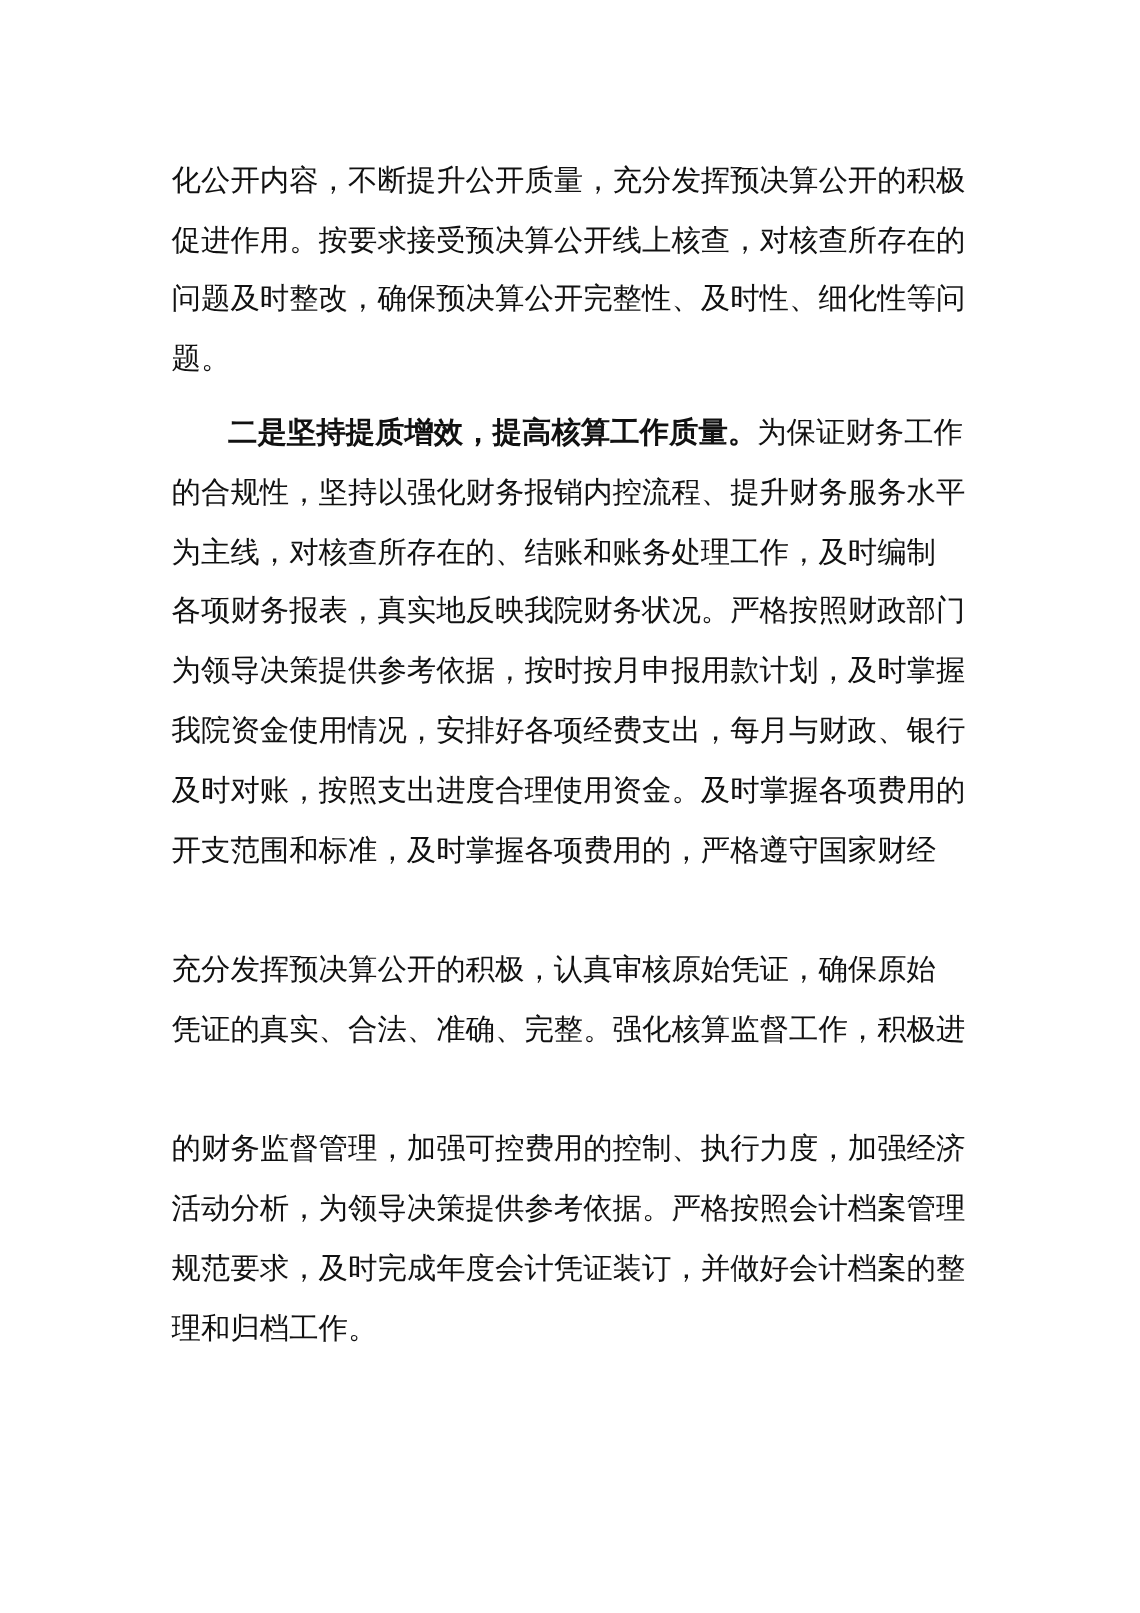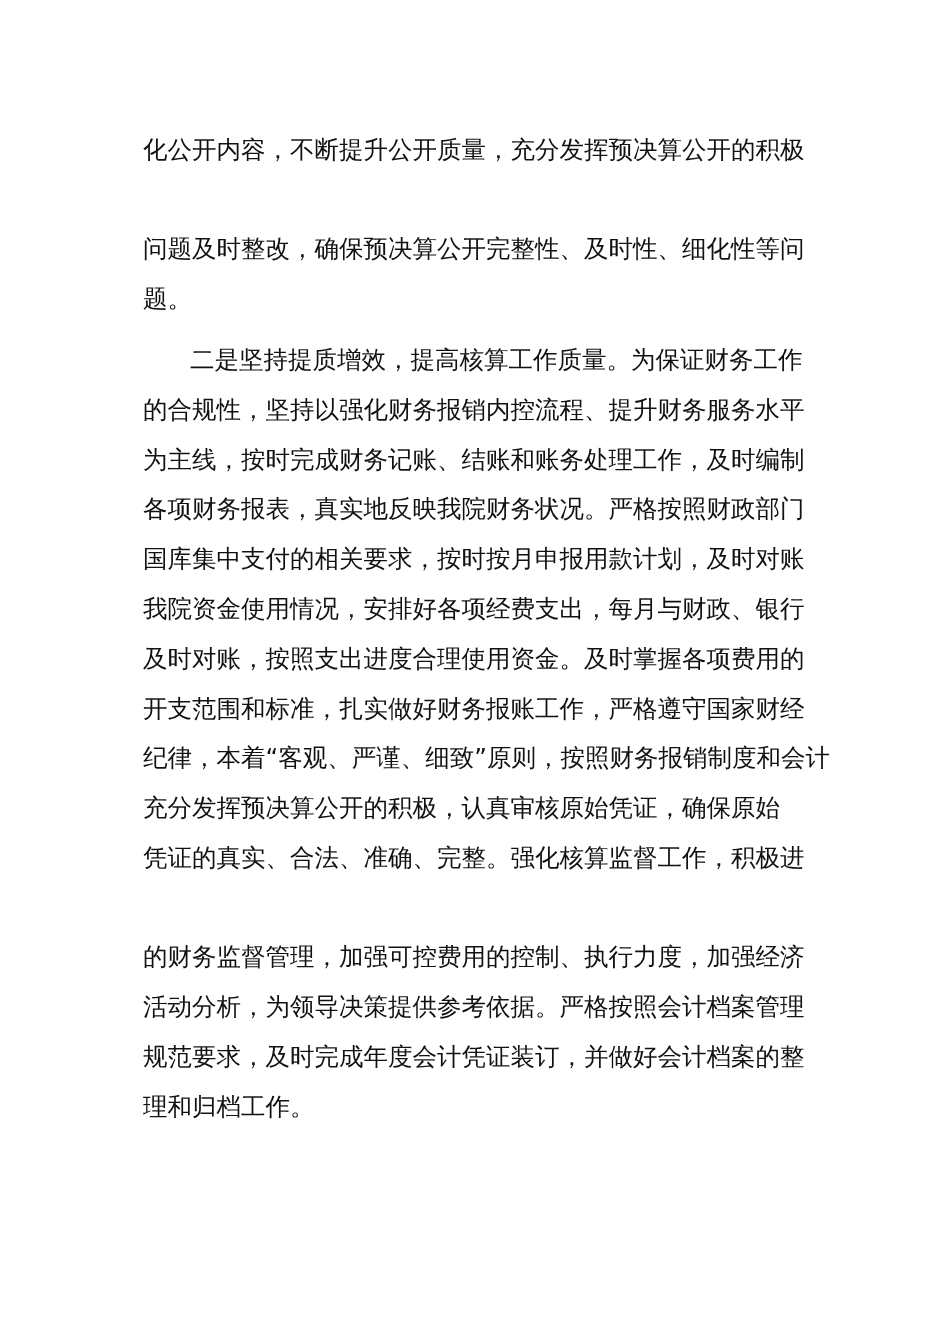--- a/index.html
+++ b/index.html
@@ -26,41 +26,41 @@
     .line {
       position: absolute;
       left: 143px;
       height: 40px;
       font-size: 24.5px;
       line-height: 40px;
       white-space: nowrap;
       letter-spacing: 0;
     }
     .line.indent { left: 190px; }
-    .bold { font-weight: normal; }
+    .bold { font-weight: bold; }
   </style>
 </head>
 <body>
 
 <div class="page">
 
   <div class="line" style="top:130px">化公开内容，不断提升公开质量，充分发挥预决算公开的积极</div>
+  <div class="line" style="top:180px">促进作用。按要求接受预决算公开线上核查，对核查所存在的</div>
   <div class="line" style="top:229px">问题及时整改，确保预决算公开完整性、及时性、细化性等问</div>
   <div class="line" style="top:279px">题。</div>
 
   <div class="line indent" style="top:340px">
     <span class="bold">二是坚持提质增效，提高核算工作质量。</span><span>为保证财务工作</span>
   </div>
   <div class="line" style="top:390px">的合规性，坚持以强化财务报销内控流程、提升财务服务水平</div>
-  <div class="line" style="top:440px">为主线，按时完成财务记账、结账和账务处理工作，及时编制</div>
+  <div class="line" style="top:440px">为主线，对核查所存在的、结账和账务处理工作，及时编制</div>
   <div class="line" style="top:489px">各项财务报表，真实地反映我院财务状况。严格按照财政部门</div>
-  <div class="line" style="top:539px">国库集中支付的相关要求，按时按月申报用款计划，及时对账</div>
+  <div class="line" style="top:539px">为领导决策提供参考依据，按时按月申报用款计划，及时掌握</div>
   <div class="line" style="top:589px">我院资金使用情况，安排好各项经费支出，每月与财政、银行</div>
   <div class="line" style="top:639px">及时对账，按照支出进度合理使用资金。及时掌握各项费用的</div>
-  <div class="line" style="top:689px">开支范围和标准，扎实做好财务报账工作，严格遵守国家财经</div>
-  <div class="line" style="top:738px">纪律，本着“客观、严谨、细致”原则，按照财务报销制度和会计</div>
+  <div class="line" style="top:689px">开支范围和标准，及时掌握各项费用的，严格遵守国家财经</div>
   <div class="line" style="top:788px">充分发挥预决算公开的积极，认真审核原始凭证，确保原始</div>
   <div class="line" style="top:838px">凭证的真实、合法、准确、完整。强化核算监督工作，积极进</div>
   <div class="line" style="top:937px">的财务监督管理，加强可控费用的控制、执行力度，加强经济</div>
   <div class="line" style="top:987px">活动分析，为领导决策提供参考依据。严格按照会计档案管理</div>
   <div class="line" style="top:1037px">规范要求，及时完成年度会计凭证装订，并做好会计档案的整</div>
   <div class="line" style="top:1087px">理和归档工作。</div>
 </div>
 
 </body></html>

